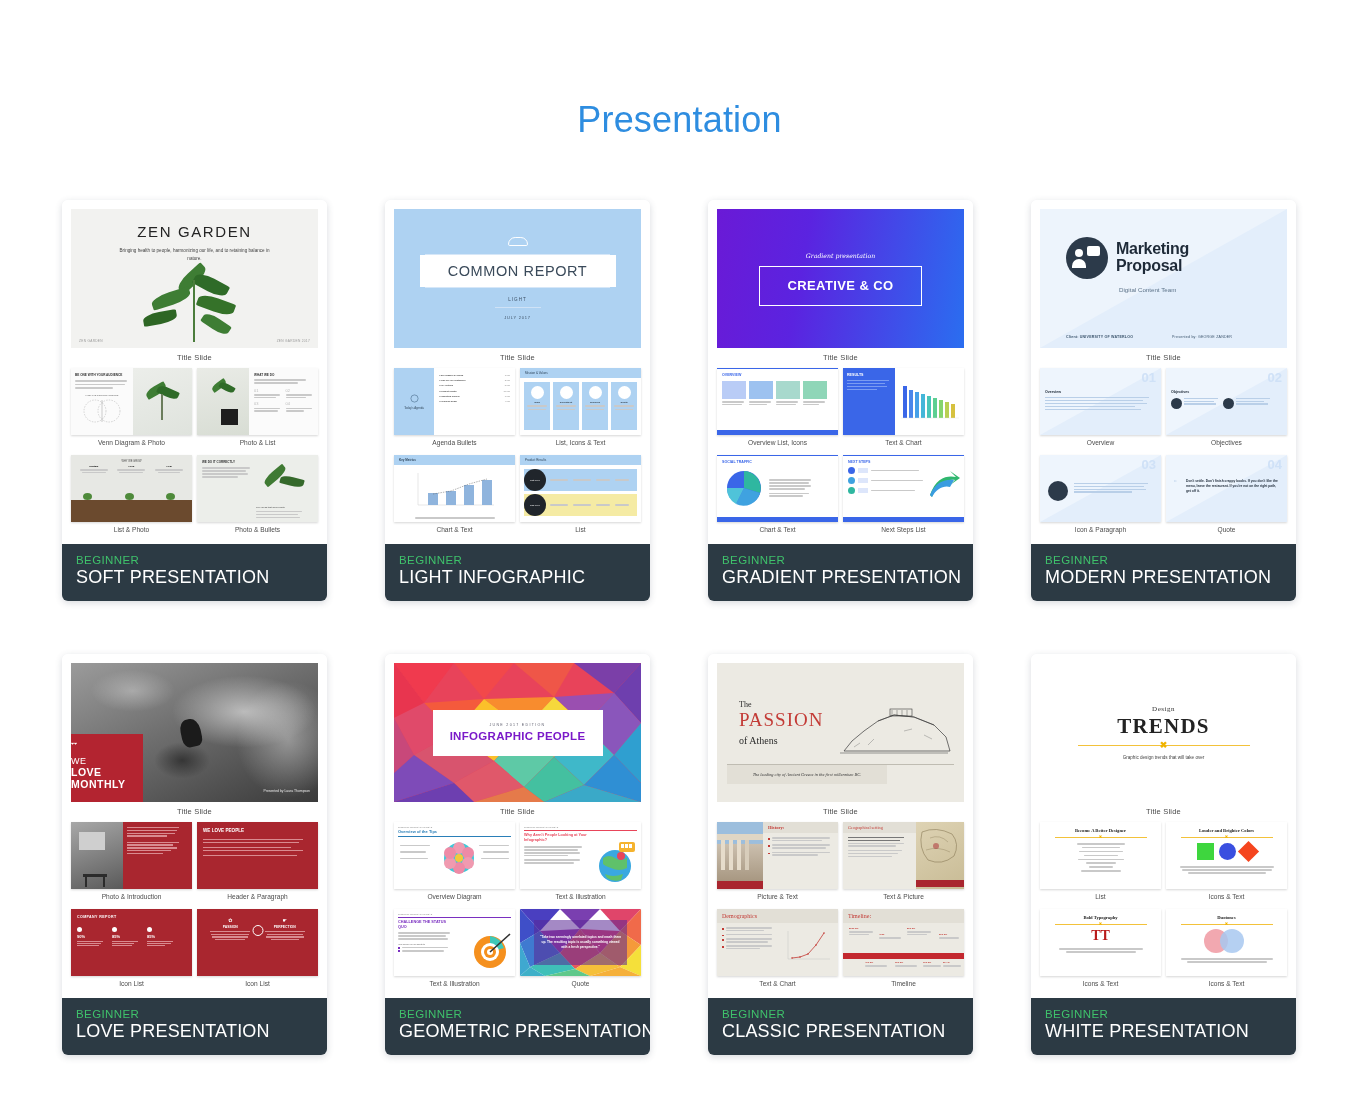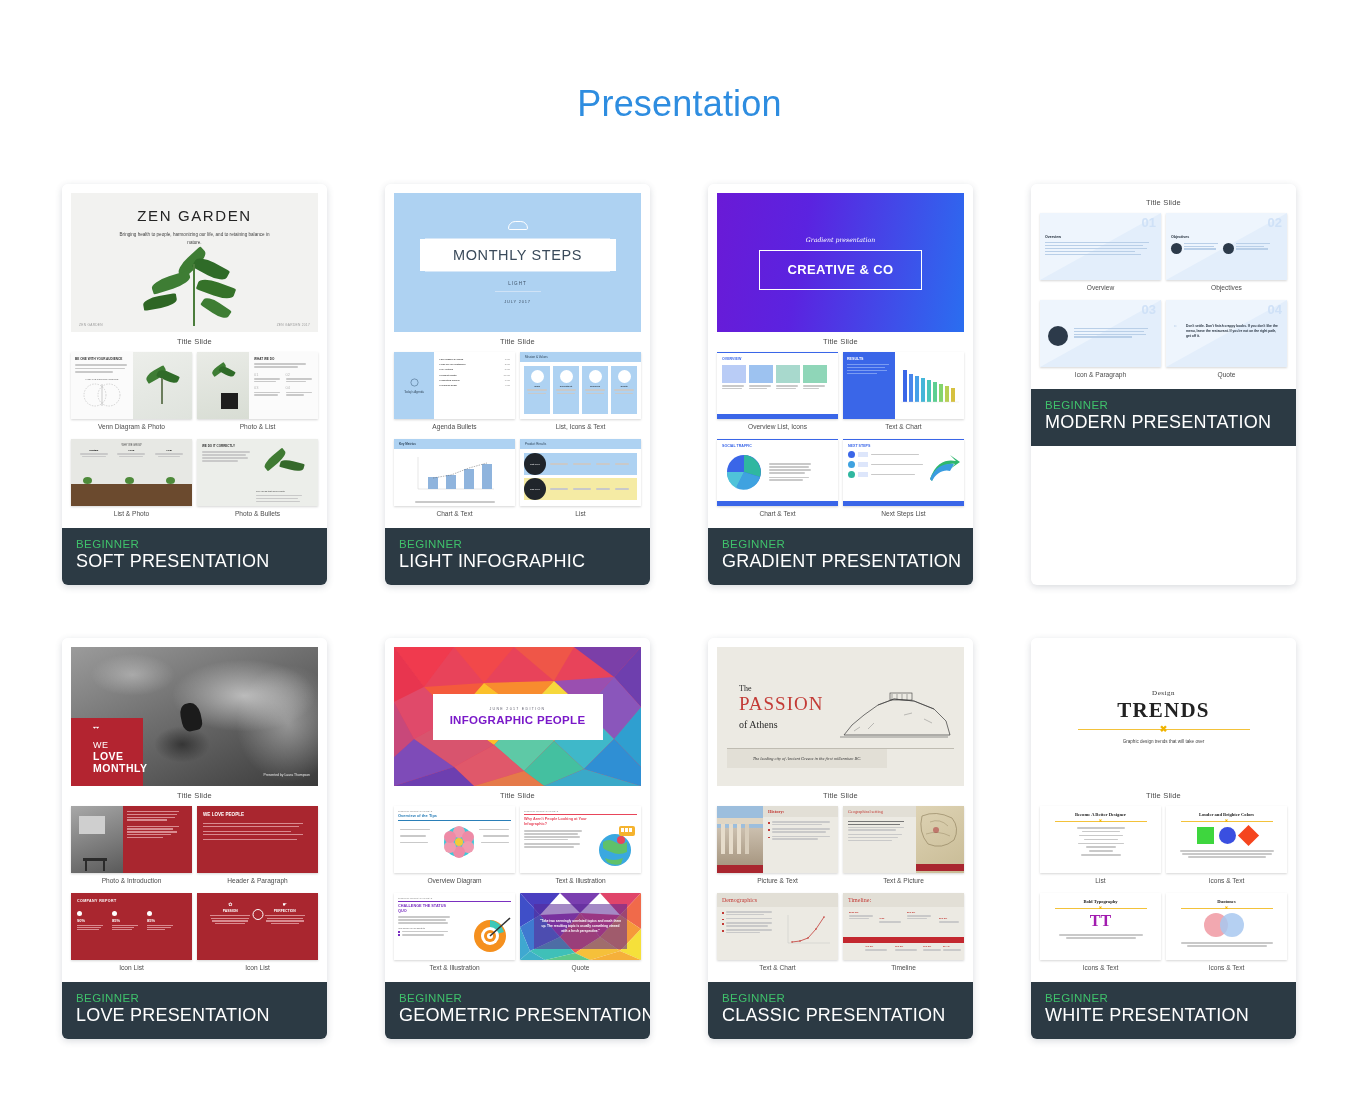--- a/index.html
+++ b/index.html
@@ -2,21 +2,21 @@
 <html><head>
 <meta charset="utf-8">
 <style>
   * { box-sizing: border-box; margin: 0; padding: 0; }
   html, body {
     width: 1359px; height: 1118px;
     background: #ffffff;
     font-family: "Liberation Sans", sans-serif;
     overflow: hidden;
   }
-  .page { width: 1359px; height: 992px; position: relative; }
+  .page { width: 1359px; height: 992px; position: relative; margin-top: 16px; }
 
   .page-title {
     text-align: center;
     font-size: 36px;
     font-weight: 400;
     color: #2e8de0;
     padding-top: 83px;
     letter-spacing: 0.2px;
   }
 
@@ -103,21 +103,21 @@
   .mk-foot2 { position:absolute; bottom:9px; left:132px; font-size:3.6px; color:#3d566e; letter-spacing:.2px;}
 
   
   .bold-hero { background: linear-gradient(155deg,#9b9b9b 0%, #6e6e6e 45%, #3a3a3a 100%); position:relative;}
   .wave { position:absolute; inset:0; background:
      radial-gradient(ellipse 120px 60px at 70% 35%, rgba(255,255,255,.55), transparent 60%),
      radial-gradient(ellipse 80px 90px at 88% 55%, rgba(255,255,255,.38), transparent 65%),
      radial-gradient(ellipse 60px 30px at 25% 20%, rgba(255,255,255,.3), transparent 70%),
      radial-gradient(ellipse 40px 26px at 45% 70%, rgba(0,0,0,.45), transparent 70%);}
   .surfer { position:absolute; left:110px; top:56px; width:20px;height:28px;background:#1b1b1b;border-radius:40% 45% 30% 35%; transform:rotate(-12deg);}
-  .redbox { position:absolute; left:0; bottom:0; width:72px;height:68px;background:#b32430; padding:8px 22px;}
+  .redbox { position:absolute; left:0; bottom:0; width:72px;height:68px;background:#b32430; padding:8px 0;}
   .redbox .h { color:#fff; font-size:3.6px; }
   .redbox .l1 { color:#fff; font-size:9px; letter-spacing:.5px; margin-top:10px;}
   .redbox .l2 { color:#fff; font-size:10.5px; font-weight:bold; letter-spacing:.5px;}
   .redbox .l3 { color:#fff; font-size:10.5px; font-weight:bold; letter-spacing:.5px;}
   .bold-by { position:absolute; right:8px; bottom:9px; color:#e8e8e8; font-size:3.4px;}
 
   
   .geo { position:relative; overflow:hidden; background:#e8435a; }
   .geo-bg { position:absolute; inset:0; }
   .geo-card { position:absolute; left:50%; top:50%; transform:translate(-50%,-50%); width:170px;height:46px;background:#fff; display:flex;flex-direction:column;align-items:center;justify-content:center;}
@@ -284,21 +284,21 @@
         <div class="ctitle">SOFT PRESENTATION</div>
       </div>
     </div>
 
     <div class="card">
       <div class="card-body">
         <div class="hero light">
           <div class="cloud"></div>
           <div class="light-rule"></div>
           <div class="light-box">
-            <span>MONTHLY STEPS</span>
+            <span>COMMON REPORT</span>
           </div>
           <div class="light-rule"></div>
           <div class="light-small">LIGHT</div>
           <div style="width:46px;height:1px;background:#cfe2f6;margin-top:5px;"></div>
           <div class="light-small2">JULY 2017</div>
         </div>
         <div class="cap">Title Slide</div>
 
         <div class="thumbs">
           <div class="thumb-cell">
@@ -541,20 +541,37 @@
         </div>
       </div>
       <div class="card-footer">
         <div class="lvl">BEGINNER</div>
         <div class="ctitle">GRADIENT PRESENTATION</div>
       </div>
     </div>
 
     <div class="card">
       <div class="card-body">
+        <div class="hero modern">
+          <div class="modern-tri"></div>
+          <div class="mk-row">
+            <div class="mk-circ">
+              <div style="position:absolute;left:9px;top:12px;width:8px;height:8px;border-radius:50%;background:#fff;"></div>
+              <div style="position:absolute;left:6px;top:22px;width:14px;height:9px;border-radius:7px 7px 0 0;background:#fff;"></div>
+              <div style="position:absolute;left:21px;top:9px;width:13px;height:10px;border-radius:2px;background:#fff;"></div>
+            </div>
+            <div>
+              <div class="mk-name">Marketing</div>
+              <div class="mk-name">Proposal</div>
+            </div>
+          </div>
+          <div class="mk-sub">Digital Content Team</div>
+          <div class="mk-foot">Client: UNIVERSITY OF WATERLOO</div>
+          <div class="mk-foot2">Presented by: GEORGE ZANDER</div>
+        </div>
         <div class="cap">Title Slide</div>
 
         <div class="thumbs">
           <div class="thumb-cell">
             <div class="thumb" style="background:#eef5fd;position:relative;padding:5px;">
               <div style="position:absolute;right:0;bottom:0;width:0;height:0;border-left:121px solid transparent;border-bottom:67px solid #e3eefb;"></div>
               <div style="position:absolute;right:5px;top:2px;font-size:13px;font-weight:bold;color:#cfe1f7;">01</div>
               <div style="position:absolute;left:5px;top:22px;font-size:3.6px;font-weight:bold;color:#1e2a38;">Overview</div>
               <div style="position:absolute;left:5px;top:29px;">
                 <div style="background:#b9cfe8;height:1.4px;width:104px;"></div>
@@ -1127,21 +1144,21 @@
               </div>
             </div>
             <div class="tcap">Icons &amp; Text</div>
           </div>
           <div class="thumb-cell">
             <div class="thumb" style="padding:6px 6px;text-align:center;">
               <div style="font-family:'Liberation Serif',serif;font-weight:bold;font-size:4.6px;color:#222;">Bold Typography</div>
               <div style="position:relative;height:1px;background:#f3c23a;width:92px;margin:4px auto 0;">
                   <div style="position:absolute;left:50%;top:-3px;transform:translateX(-50%);color:#f0b400;font-size:4px;">✖</div>
                 </div>
-              <div style="font-family:'Liberation Serif',serif;font-weight:bold;font-size:16px;color:#a21caf;margin-top:4px;line-height:1;">TT</div>
+              <div style="font-family:'Liberation Serif',serif;font-weight:bold;font-size:14px;color:#b91c1c;margin-top:4px;line-height:1;">TT</div>
               <div style="margin-top:5px;">
                 <div class="txtline" style="width:84px;margin:0 auto;"></div>
                 <div class="txtline" style="width:70px;margin:1.6px auto;"></div>
               </div>
             </div>
             <div class="tcap">Icons &amp; Text</div>
           </div>
           <div class="thumb-cell">
             <div class="thumb" style="padding:6px 6px;text-align:center;">
               <div style="font-family:'Liberation Serif',serif;font-weight:bold;font-size:4.6px;color:#222;">Duotones</div>

